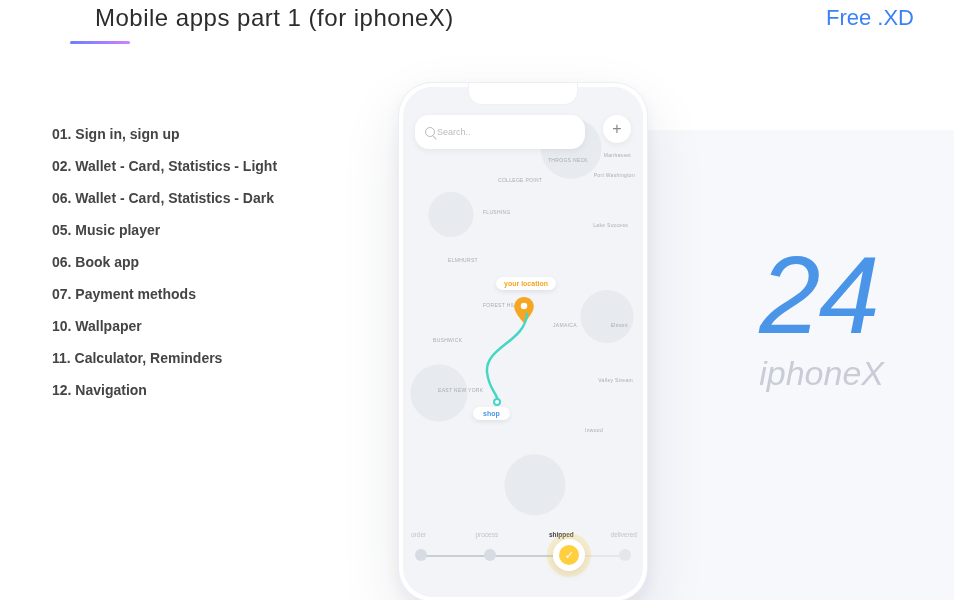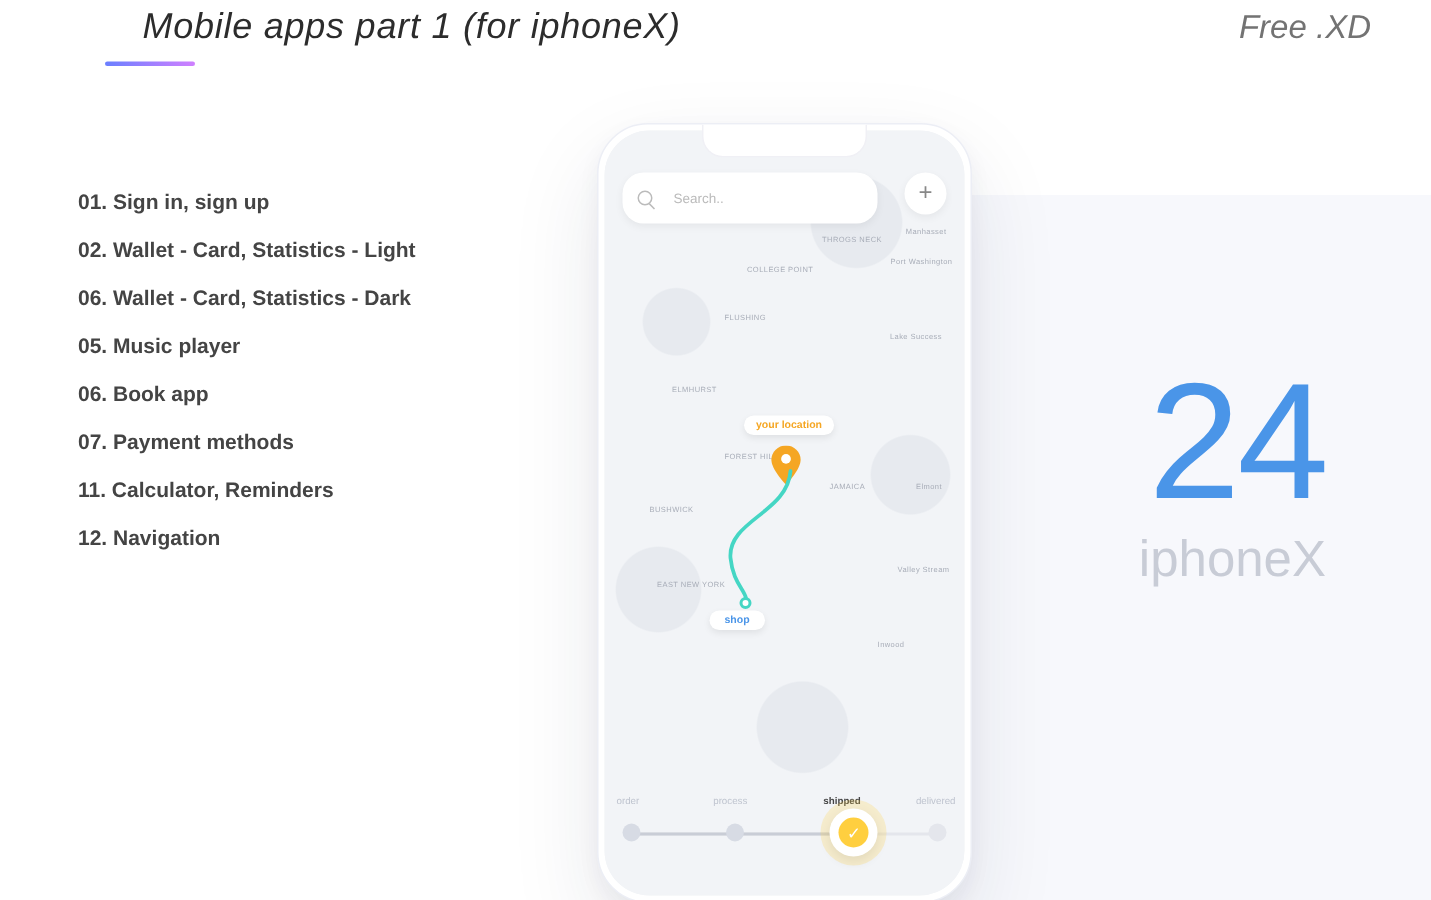--- a/index.html
+++ b/index.html
@@ -16,31 +16,30 @@
     right: 0; top: 130px; bottom: 0;
     width: 350px;
     background: #f7f8fc;
   }
   .header {
     position: absolute;
     top: 4px; left: 95px; right: 40px;
     display: flex;
     justify-content: space-between;
     align-items: center;
-    font-style: italic;
   }
   .title {
     font-size: 24px;
     font-weight: 400;
     color: #2c2c2c;
     letter-spacing: 0.5px;
   }
   .badge {
     font-size: 22px;
-    color: #737373;
+    color: #3b82f6;
     font-weight: 400;
   }
   .underline {
     position: absolute;
     top: 41px; left: 70px;
     width: 60px; height: 3px;
     background: linear-gradient(90deg, #6a7fff, #d080ff);
     border-radius: 2px;
   }
   .list {
@@ -86,21 +85,21 @@
       radial-gradient(circle at 55% 78%, #e7eaef 0 30px, transparent 31px),
       linear-gradient(#f2f4f7,#f2f4f7);
   }
   .map-label { position:absolute; font-size:5px; color:#a8adb8; text-transform:uppercase; letter-spacing:0.3px;}
   .searchbar {
     position:absolute; top:28px; left:12px;
     width: 170px; height: 16px;
     background:#fff; border-radius:14px;
     box-shadow: 0 2px 6px rgba(0,0,0,0.06);
     display:flex; align-items:center;
-    padding: 17px 10px; gap:14px;
+    padding: 17px 10px; gap:2px;
   }
   .search-icon { width:10px; height:10px; border:1.2px solid #bbb; border-radius:50%; position:relative;}
   .search-icon::after{content:""; position:absolute; width:5px; height:1.2px; background:#bbb; bottom:-2px; right:-3px; transform:rotate(45deg);}
   .search-ph { font-size:9px; color:#bbb; }
   .addbtn {
     position:absolute; top:28px; right:12px;
     width:28px; height:28px; background:#fff; border-radius:50%;
     box-shadow:0 2px 6px rgba(0,0,0,0.06);
     display:flex; align-items:center; justify-content:center;
     color:#888; font-size:16px; font-weight:300;
@@ -146,21 +145,22 @@
   .step.active .inner{
     width:20px; height:20px; border-radius:50%; background:#ffcf3f;
     display:flex; align-items:center; justify-content:center; color:#fff; font-size:11px;
   }
   .step-label{ position:absolute; top:10px; font-size:6.5px; color:#bfc4cf; }
   .step-label.l1{left:-4px;} .step-label.l2{left:28%;} .step-label.l3{left:62%; color:#444; font-weight:600;} .step-label.l4{right:-6px;}
 
   
   .bignum {
     position:absolute; right: 70px; top: 240px;
-    text-align:right;
+    text-align:left;
+    font-style:italic;
   }
   .bignum .num { font-size: 110px; color:#4a95e8; font-weight:300; line-height:1; letter-spacing:-2px;}
   .bignum .sub { font-size: 34px; color:#c8ccd6; font-weight:300; margin-top:4px;}
 </style>
 </head>
 <body>
 
 <div class="right-bg"></div>
 
 <div class="header">
@@ -169,20 +169,21 @@
 </div>
 <div class="underline"></div>
 
 <div class="list">
   <div class="row">01. Sign in, sign up</div>
   <div class="row">02. Wallet - Card, Statistics - Light</div>
   <div class="row">06. Wallet - Card, Statistics - Dark</div>
   <div class="row">05. Music player</div>
   <div class="row">06. Book app</div>
   <div class="row">07. Payment methods</div>
+  <div class="row">10. Wallpaper</div>
   <div class="row">11. Calculator, Reminders</div>
   <div class="row">12. Navigation</div>
 </div>
 
 <div class="phone">
   <div class="notch"></div>
   <div class="map">
     <div class="map-texture"></div>
 
     <div class="map-label" style="top:90px; left:95px;">COLLEGE POINT</div>

